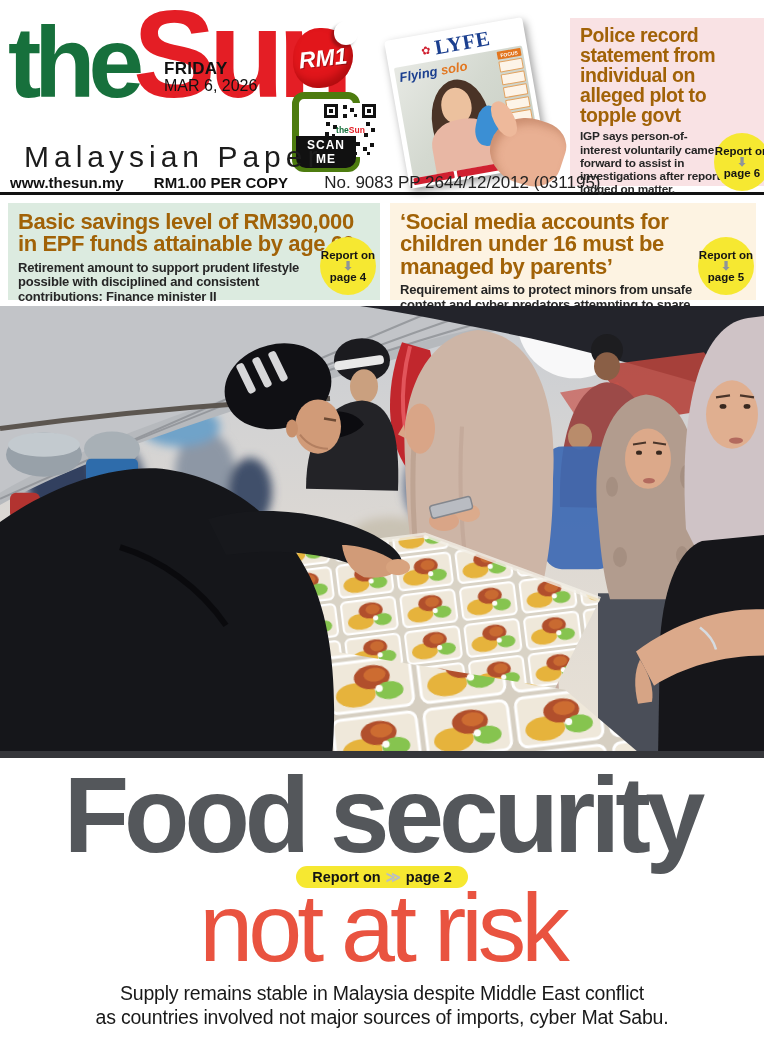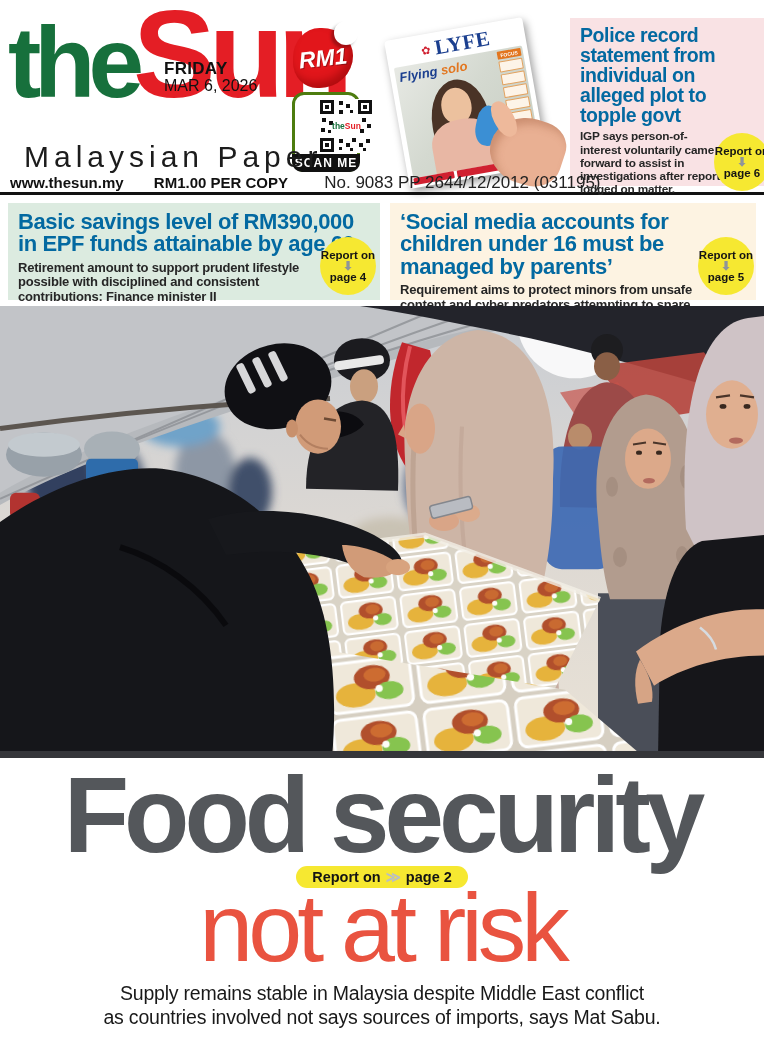--- a/index.html
+++ b/index.html
@@ -22,21 +22,21 @@
   .publine .issue { font-size:17px; margin-left:32px; color:#222; }
   .rule { height:3px; background:#111; margin:0 0 0 0; }
 
   
   .sticker { position:absolute; left:293px; top:28px; width:60px; height:60px; }
   .sticker .blob { position:absolute; inset:0; background:#e2161b; border-radius:46% 54% 58% 42% / 52% 48% 56% 44%; box-shadow:inset -4px -6px 8px rgba(120,0,0,.45); }
   .sticker .curl { position:absolute; top:-7px; right:-5px; width:24px; height:24px; background:#fff; border-radius:50%; box-shadow:-3px 3px 3px rgba(0,0,0,.28); }
   .sticker .txt { position:absolute; inset:0; display:flex; align-items:center; justify-content:center; color:#fff; font-weight:bold; font-style:italic; font-size:23px; transform:rotate(-6deg); text-shadow:1px 1px 0 rgba(0,0,0,.3); }
 
   
-  .qr { position:absolute; left:292px; top:92px; width:68px; height:80px; border:3px solid #4d7c0f; border-radius:12px; background:#fff;padding-left:24px; }
+  .qr { position:absolute; left:292px; top:92px; width:68px; height:80px; border:7px solid #4d7c0f; border-radius:12px; background:#fff;padding-left:24px; }
   .qr svg { display:block; margin:4px auto 0; }
   .qr .scanme { position:absolute; left:-3px; right:-3px; bottom:-3px; background:#111; color:#fff; font-weight:bold; font-size:12px; letter-spacing:1px; text-align:center; padding:2px 0; border-radius:0 0 10px 10px; }
 
   
   .mag { position:absolute; left:388px; top:18px; width:172px; height:172px; }
   .mag-card { position:absolute; left:8px; top:10px; width:140px; height:150px; background:#fff; border-radius:4px; transform:rotate(-10deg); box-shadow:2px 4px 9px rgba(0,0,0,.4); padding:5px 5px 3px; }
   .mag-head { text-align:center; line-height:1; }
   .mag-flower { color:#d02030; font-size:11px; vertical-align:2px; }
   .mag-title { color:#1b3f8f; font-weight:bold; font-size:21px; letter-spacing:.5px; font-family:"Liberation Serif", serif; }
   .mag-photo { position:relative; margin-top:2px; height:112px; border-radius:2px; overflow:hidden;
@@ -50,21 +50,21 @@
   .mag-side .cap { background:#e2761f; color:#fff; font-size:5px; font-weight:bold; text-align:center; padding:1px 0; border-radius:1px; }
   .mag-side i { display:block; height:11px; background:#fdf4e8; border:1px solid #e2a25f; border-radius:1px; }
   .mag-strip { position:absolute; left:5px; right:5px; bottom:3px; height:7px; display:flex; gap:3px; }
   .mag-strip i { flex:1; background:#d02030; border-radius:1px; }
   .mag-hand { position:absolute; right:-4px; bottom:6px; width:74px; height:66px; background:#e9b093; border-radius:60% 40% 45% 55%; transform:rotate(18deg); box-shadow:inset 6px 4px 8px rgba(150,80,50,.35); }
   .mag-thumb { position:absolute; right:46px; bottom:52px; width:20px; height:38px; background:#eeb99b; border-radius:45%; transform:rotate(-28deg); }
   .mag-cloth { position:absolute; right:58px; bottom:44px; width:26px; height:40px; background:#3b8fd4; border-radius:40% 60% 50% 50%; transform:rotate(12deg); }
 
   
   .teaser { position:relative; padding:8px 10px; }
-  .teaser h2 { color:#0369a1; letter-spacing:-.4px; line-height:1.02; }
+  .teaser h2 { color:#a16207; letter-spacing:-.4px; line-height:1.02; }
   .teaser p { font-weight:bold; color:#262626; line-height:1.12; margin-top:5px; letter-spacing:-.2px; }
   .teaser-police { position:absolute; left:570px; top:18px; width:194px; height:168px; background:#f9e2e4; }
   .teaser-police h2 { font-size:19.5px; font-weight:bold; }
   .teaser-police p { font-size:11.8px; width:148px; }
   .badge { position:absolute; width:56px; height:58px; background:#f6e831; border-radius:50%; display:flex; flex-direction:column; align-items:center; justify-content:center; line-height:1.05; font-weight:bold; font-size:11.5px; color:#141414; text-align:center; }
   .badge .arr { color:#8f959a; font-size:12px; line-height:.9; }
   .teaser-police .badge { right:-6px; bottom:-5px; }
   .teaser-row { display:flex; gap:10px; margin:8px 8px 6px; }
   .teaser-mint { background:#dcebe0; width:372px; height:97px; }
   .teaser-cream { background:#fdf3e2; width:366px; height:97px; }
@@ -404,17 +404,17 @@
   <section class="hero">
     <h1 class="hero-top">Food security</h1>
     <div class="hero-badge">
       <b>Report on</b>
       <span class="chev">≫</span>
       <b>page 2</b>
     </div>
     <h1 class="hero-bottom">not at risk</h1>
     <p class="deck">
       <span>Supply remains stable in Malaysia despite Middle East conflict</span><br>
-      <span>as countries involved not says sources of imports, says Mat Sabu.</span>
+      <span>as countries involved not major sources of imports, cyber Mat Sabu.</span>
     </p>
   </section>
 
 </div>
 
 </body></html>

